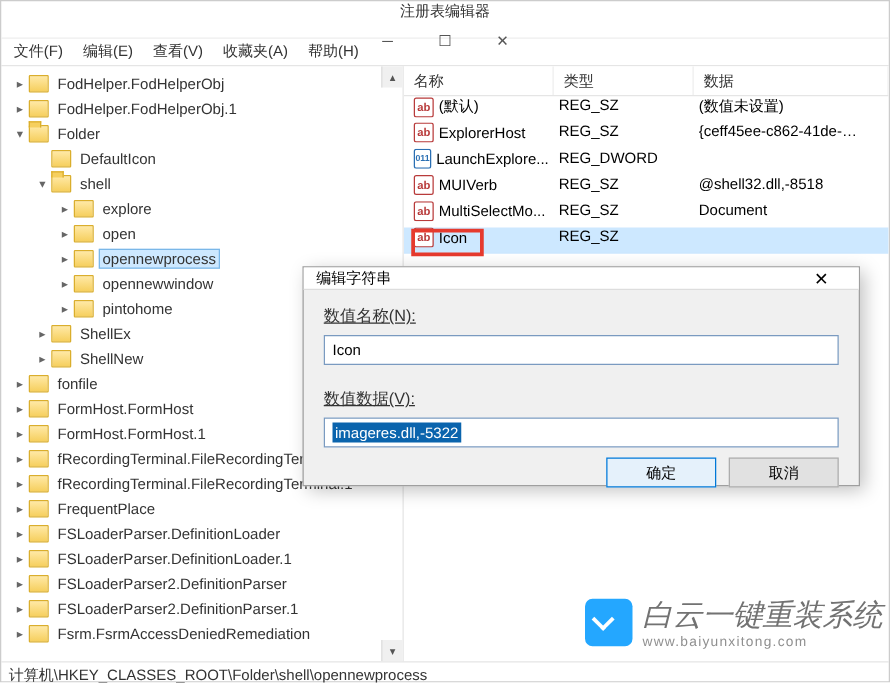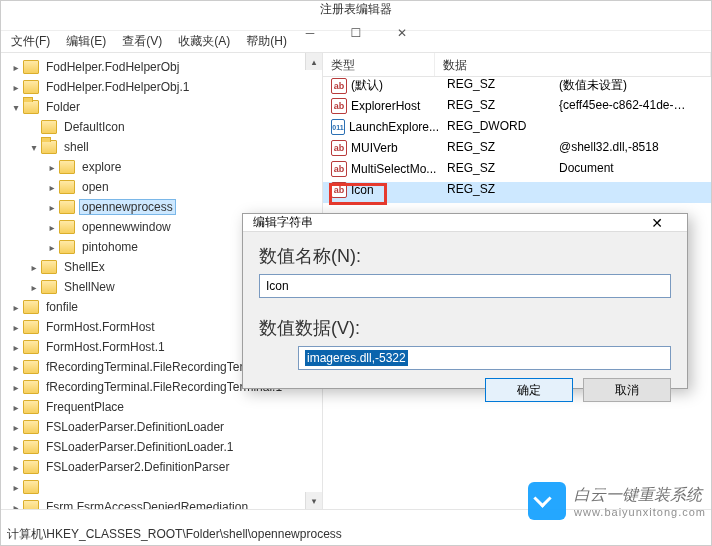--- a/index.html
+++ b/index.html
@@ -49,42 +49,42 @@
 .list-row.selected { background: #cde8ff; }
 .vicon { width:16px; height:16px; border:1px solid #b83b3b; background:#fff; display:inline-flex; align-items:center; justify-content:center; color:#b83b3b; font-size:9px; font-weight:bold; border-radius:2px; }
 .vicon.bin { border-color:#2a6fb3; color:#2a6fb3; }
 .vicon::after { content:"ab"; }
 .vicon.bin::after { content:"011"; font-size:7px; }
 
 .redbox { position: absolute; border: 3px solid #e63a2e; pointer-events: none; }
 .rb1 { left: 329px; top: 183px; width: 58px; height: 22px; }
 .rb2 { left: 261px; top: 336px; width: 207px; height: 50px; }
 
-.statusbar { height: 36px; border-top: 1px solid #e5e5e5; padding: 2px 6px; color: #333; font-size: 12px; display:flex; align-items:flex-end; }
+.statusbar { height: 16px; border-top: 1px solid #e5e5e5; padding: 2px 6px; color: #333; font-size: 12px; display:flex; align-items:flex-start; }
 
 .dialog { position: absolute; left: 242px; top: 213px; width: 446px; height: 176px; background: #f0f0f0; border: 1px solid #9f9f9f; box-shadow: 4px 4px 14px rgba(0,0,0,.25); display:flex; flex-direction:column; }
 .dialog .dtitle { height: 30px; background: #fff; display:flex; align-items:center; padding: 0 10px; border-bottom:1px solid #ddd; }
 .dialog .dtitle .t { flex:1; font-size:12px; }
 .dialog .dtitle .x { width:40px; text-align:center; font-size:14px; }
 .dialog .dbody { flex:1; padding: 12px 16px 8px 16px; display:flex; flex-direction:column; gap:6px; }
-.dialog label { font-size:18px; color:#333; }
+.dialog label { font-size:13px; color:#333;text-decoration:underline; }
 .dialog input[type=text] { width: 100%; height: 24px; border:1px solid #7a9ac0; padding: 2px 6px; font-size:12px; background:#fff; }
 .dialog input.sel { background:#fff; }
 .dialog input.sel::selection { background:#0a64ad; color:#fff; }
 .valhl { background:#0a64ad; color:#fff; padding:1px 2px; display:inline-block; }
-.fieldwrap { position:relative;margin-left:39px; }
+.fieldwrap { position:relative; }
 .fieldwrap .overlay { position:absolute; left:7px; top:4px; pointer-events:none; }
 .dialog .dbtns { display:flex; justify-content:flex-end; gap:10px; padding: 0 16px 14px 0; }
 .dialog .dbtn { width: 88px; height: 24px; border:1px solid #adadad; background:#e1e1e1; display:flex; align-items:center; justify-content:center; }
 .dialog .dbtn.primary { border-color:#0078d7; background:#e5f1fb; }
 
 .watermark { position:absolute; right:6px; bottom:26px; display:flex; align-items:center; gap:8px; opacity:.95; }
 .watermark .logo { width:38px; height:38px; background:#19a3ff; border-radius:6px; position:relative; }
 .watermark .logo::before { content:""; position:absolute; left:8px; top:10px; width:10px; height:10px; border:3px solid #fff; border-right:none; border-top:none; transform:rotate(-45deg); }
-.watermark .txt1 { font-size:16px; color:#6b6b6b; font-style:italic; font-weight:300; }
+.watermark .txt1 { font-size:24px; color:#6b6b6b; font-style:italic; font-weight:300; }
 .watermark .txt2 { font-size:11px; color:#8a8a8a; letter-spacing:1px; }
 </style>
 </head>
 <body>
 
 <div class="window">
 
   <div class="titlebar">
     <div class="app-icon"></div>
     <div class="title">注册表编辑器</div>
@@ -257,36 +257,38 @@
               <div class="row">
                 <span class="twisty">▸</span>
                 <span class="folder"></span>
                 <span class="label">FSLoaderParser2.DefinitionParser</span>
               </div>
             </li>
             <li>
               <div class="row">
                 <span class="twisty">▸</span>
                 <span class="folder"></span>
+                <span class="label">FSLoaderParser2.DefinitionParser.1</span>
               </div>
             </li>
             <li>
               <div class="row">
                 <span class="twisty">▸</span>
                 <span class="folder"></span>
                 <span class="label">Fsrm.FsrmAccessDeniedRemediation</span>
               </div>
             </li>
           </ul>
       </div>
       <div class="tree-scrollbtn bot">▾</div>
     </div>
 
     <div class="list-pane">
       <div class="list-header">
+        <div class="col name">名称</div>
         <div class="col type">类型</div>
         <div class="col data">数据</div>
       </div>
       <div class="list-body" id="list-body">
           <div class="list-row">
             <div class="cell name">
               <span class="vicon"></span>
               <span>(默认)</span>
             </div>
             <div class="cell type">REG_SZ</div>

